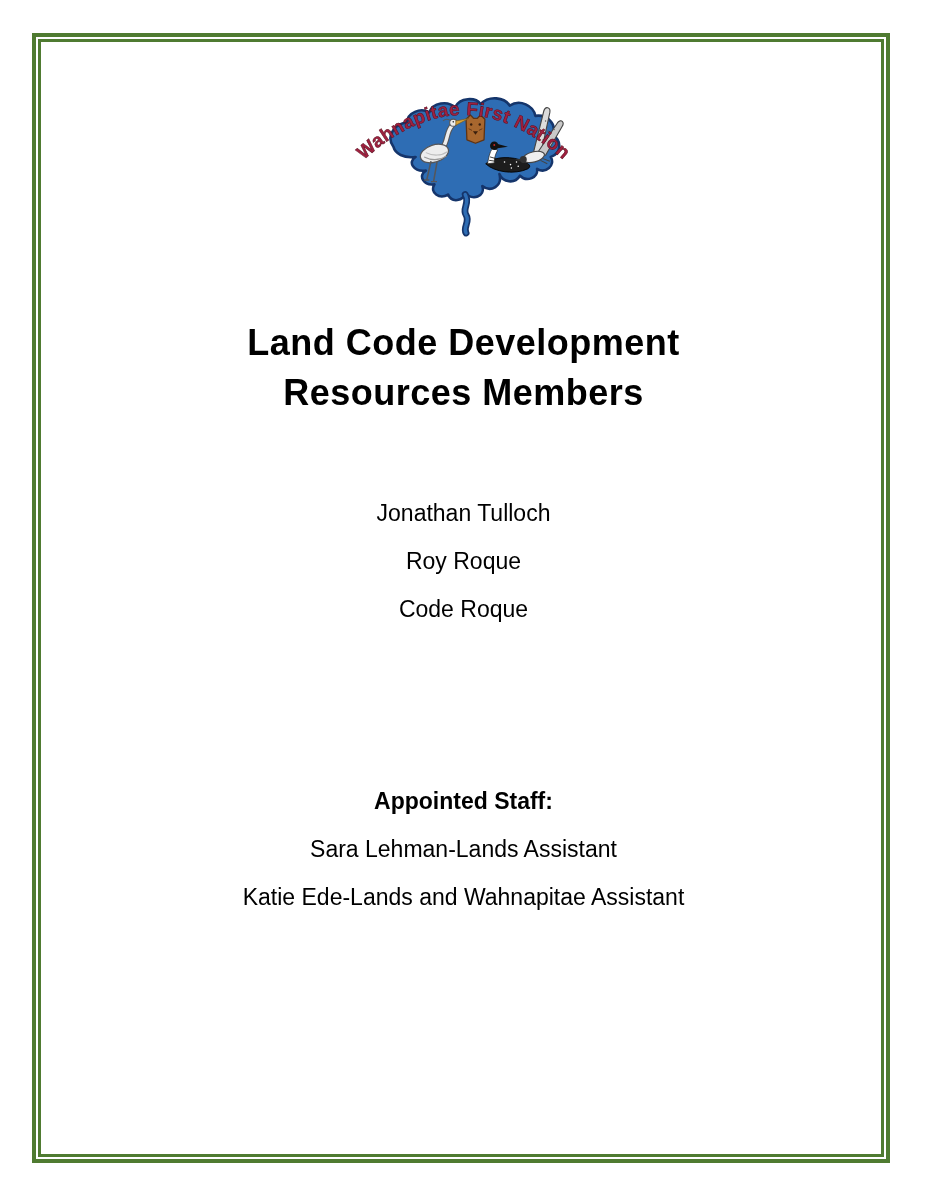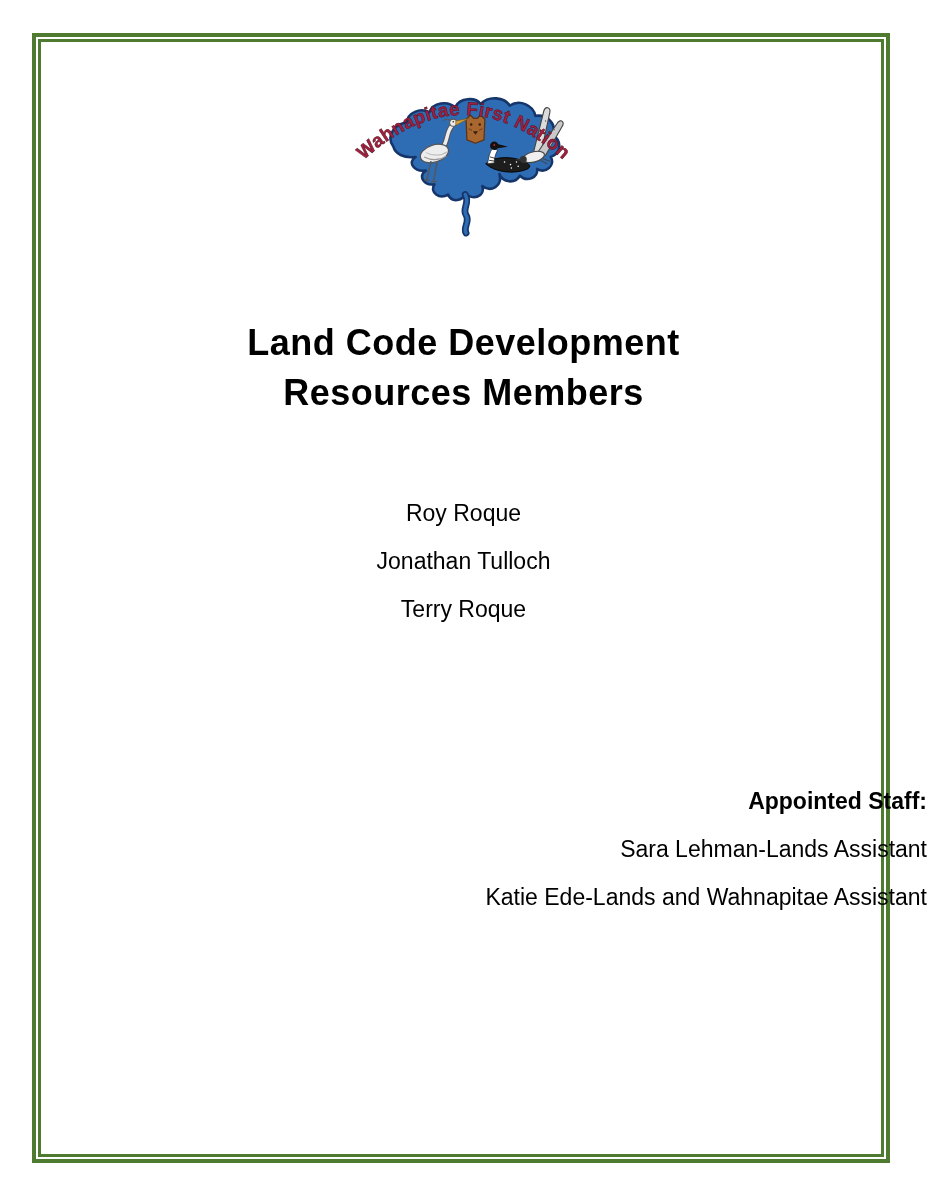--- a/index.html
+++ b/index.html
@@ -19,21 +19,21 @@
   .logo-wrap { position:absolute; top:68px; left:0; width:100%; text-align:center; }
   .doc-title {
     position:absolute; top:318px; left:0; width:100%; text-align:center;
     font-size:36px; font-weight:bold; line-height:50px; letter-spacing:0.5px;
   }
   .members {
     position:absolute; top:489px; left:0; width:100%; text-align:center;
     font-size:23px; line-height:48px;
   }
   .staff {
-    position:absolute; top:777px; left:0; width:100%; text-align:right;
+    position:absolute; top:777px; left:0; width:100%; text-align:center;
     font-size:23px; line-height:48px;
   }
   .staff-heading { font-weight:bold; }
   .arc-text {
     font-family:"Liberation Sans", sans-serif; font-weight:bold; font-size:22px;
     fill:#a0203f; stroke:#58101f; stroke-width:0.6px; letter-spacing:0.5px;
   }
 </style>
 </head>
 <body>
@@ -113,23 +113,23 @@
       </text>
     </svg>
   </div>
 
   <h1 class="doc-title">
     <div>Land Code Development</div>
     <div>Resources Members</div>
   </h1>
 
   <div class="members">
+    <div>Jonathan Tulloch</div>
     <div>Roy Roque</div>
-    <div>Jonathan Tulloch</div>
-    <div>Terry Roque</div>
+    <div>Code Roque</div>
   </div>
 
   <div class="staff">
     <div class="staff-heading">Appointed Staff:</div>
     <div>Sara Lehman-Lands Assistant</div>
     <div>Katie Ede-Lands and Wahnapitae Assistant</div>
   </div>
 
 </div>
 

